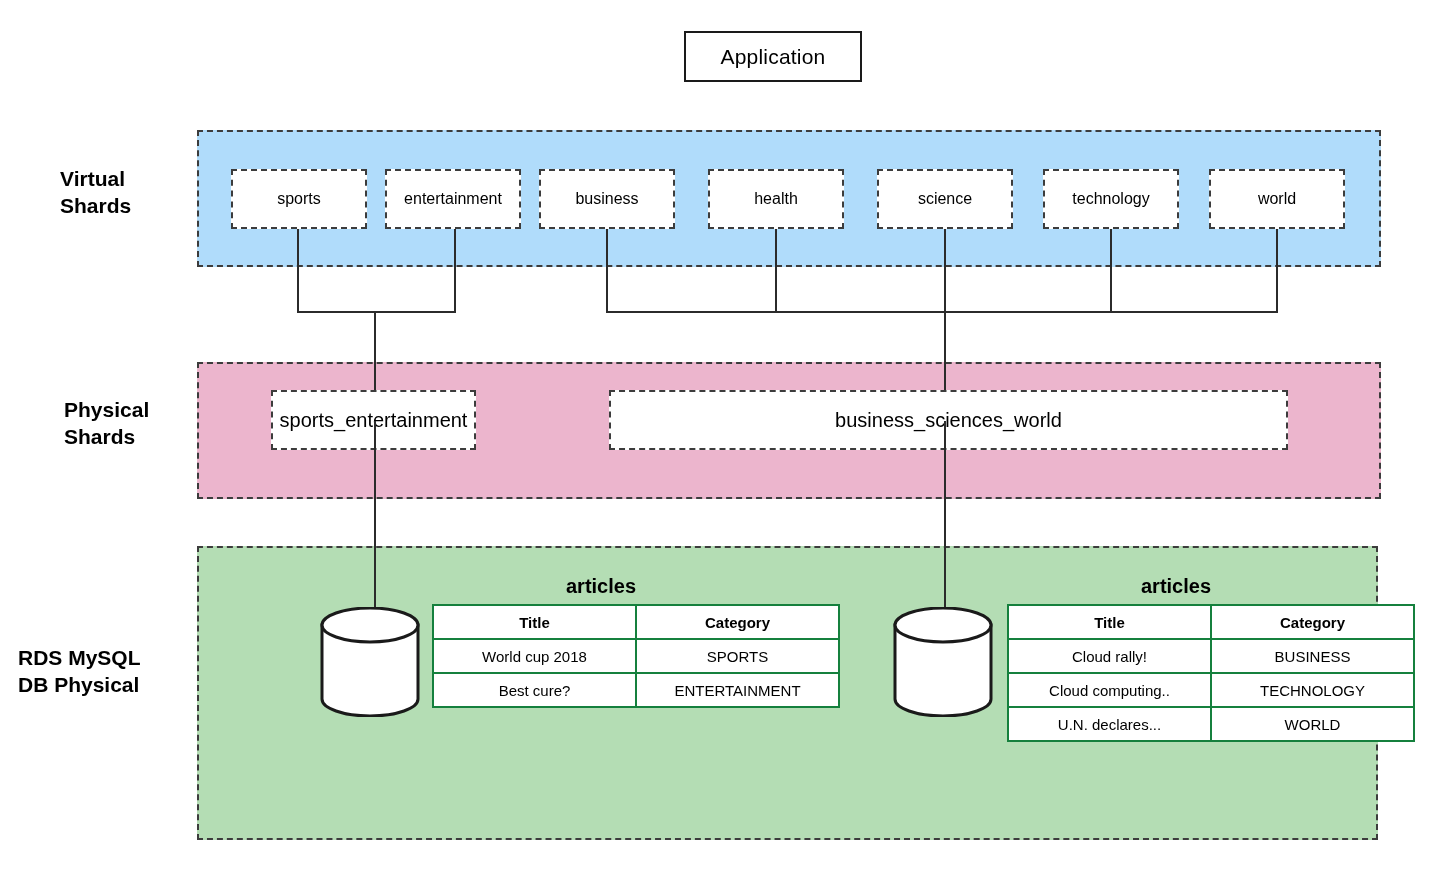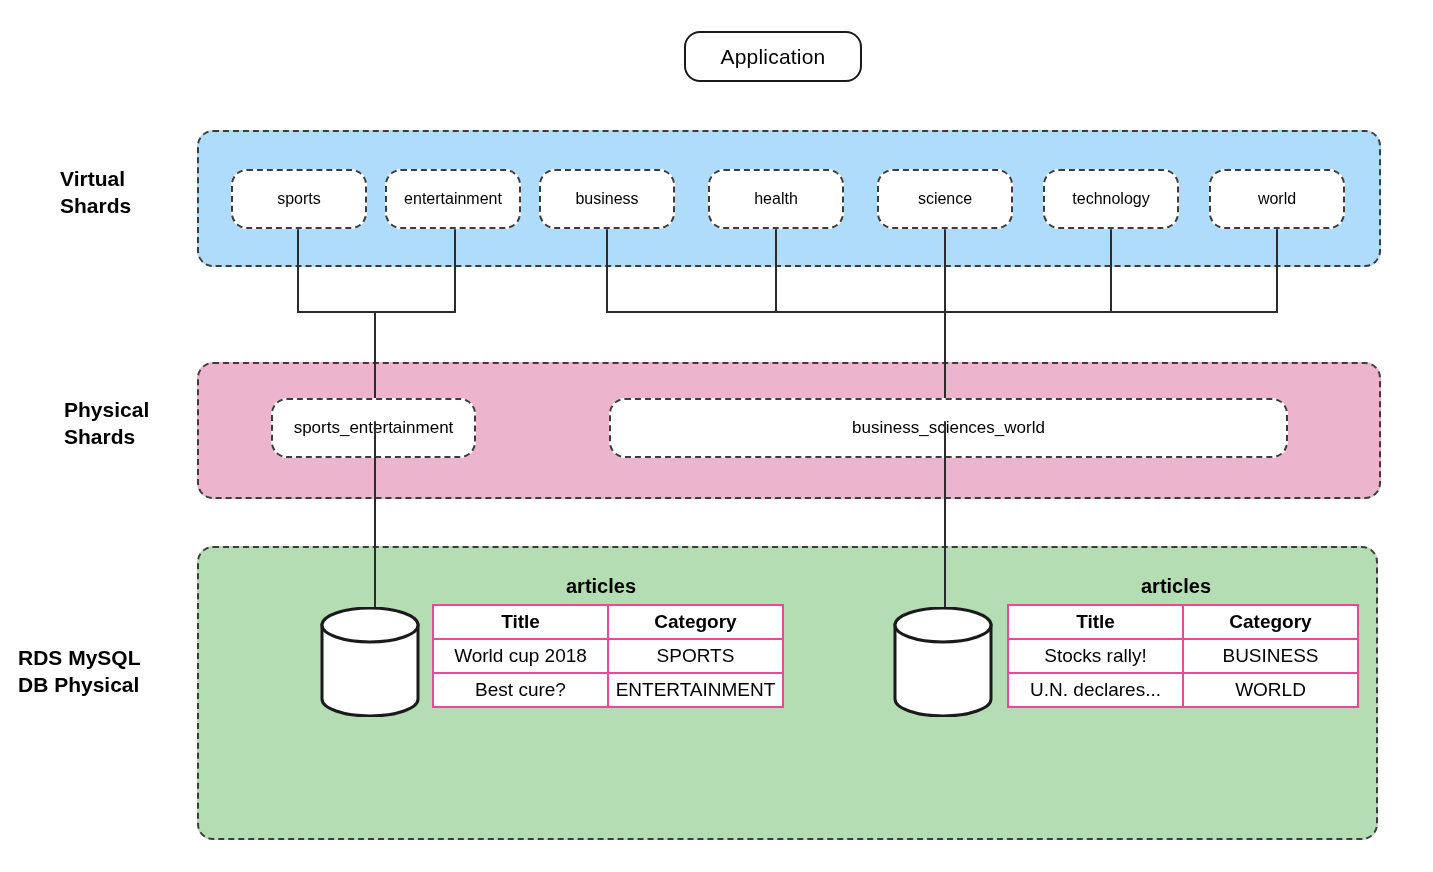--- a/index.html
+++ b/index.html
@@ -11,21 +11,21 @@
     font-family: "Liberation Sans", sans-serif;
     color: #000000;
   }
   #canvas {
     position: relative;
     width: 1433px;
     height: 872px;
     overflow: hidden;
     background: #ffffff;
   }
-  .abs { position: absolute; box-sizing: border-box; border-radius: 16px; }
+  .abs { position: absolute; box-sizing: border-box; }
 
   
   .app-box {
     left: 684px; top: 31px;
     width: 178px; height: 51px;
     border: 2px solid #1a1a1a;
     background: #ffffff;
     display: flex; align-items: center; justify-content: center;
     font-size: 21px;
     letter-spacing: 0.2px;
@@ -69,22 +69,22 @@
     background: #ffffff;
     display: flex; align-items: center; justify-content: center;
     font-size: 16px;
     top: 169px;
     height: 60px;
   }
   .phys-box {
     border: 2px dashed #3c3c3c;
     background: #ffffff;
     display: flex; align-items: center; justify-content: center;
-    font-size: 17px;
-    top: 398px;
+    font-size: 20px;
+    top: 390px;
     height: 60px;
     z-index: 4;
   }
 
   
   .vline { background: #2b2b2b; width: 2px; }
   .hline { background: #2b2b2b; height: 2px; }
 
   
   .cylinder { width: 100px; height: 110px; }
@@ -96,26 +96,26 @@
     font-size: 20px;
     text-align: center;
   }
   table.articles {
     border-collapse: collapse;
     background: #ffffff;
     table-layout: fixed;
   }
   table.articles th,
   table.articles td {
-    border: 2px solid #ec4899;
-    font-size: 19px;
+    border: 2px solid #15803d;
+    font-size: 15px;
     font-weight: normal;
     text-align: center;
     height: 32px;
-    padding: 0 2px;
+    padding: 0 16px;
     white-space: nowrap;
     background: #ffffff;
   }
   table.articles th { font-weight: bold; }
 </style>
 </head>
 <body>
 
 <div id="canvas">
 
@@ -219,22 +219,26 @@
     <div class="table-title">articles</div>
     <table class="articles" style="width:338px; margin-top:6px;">
       <thead>
         <tr>
           <th style="width:169px;">Title</th>
           <th style="width:169px;">Category</th>
         </tr>
       </thead>
       <tbody>
         <tr>
-          <td>Stocks rally!</td>
+          <td>Cloud rally!</td>
           <td>BUSINESS</td>
+        </tr>
+        <tr>
+          <td>Cloud computing..</td>
+          <td>TECHNOLOGY</td>
         </tr>
         <tr>
           <td>U.N. declares...</td>
           <td>WORLD</td>
         </tr>
       </tbody>
     </table>
   </div>
 
 </div>

